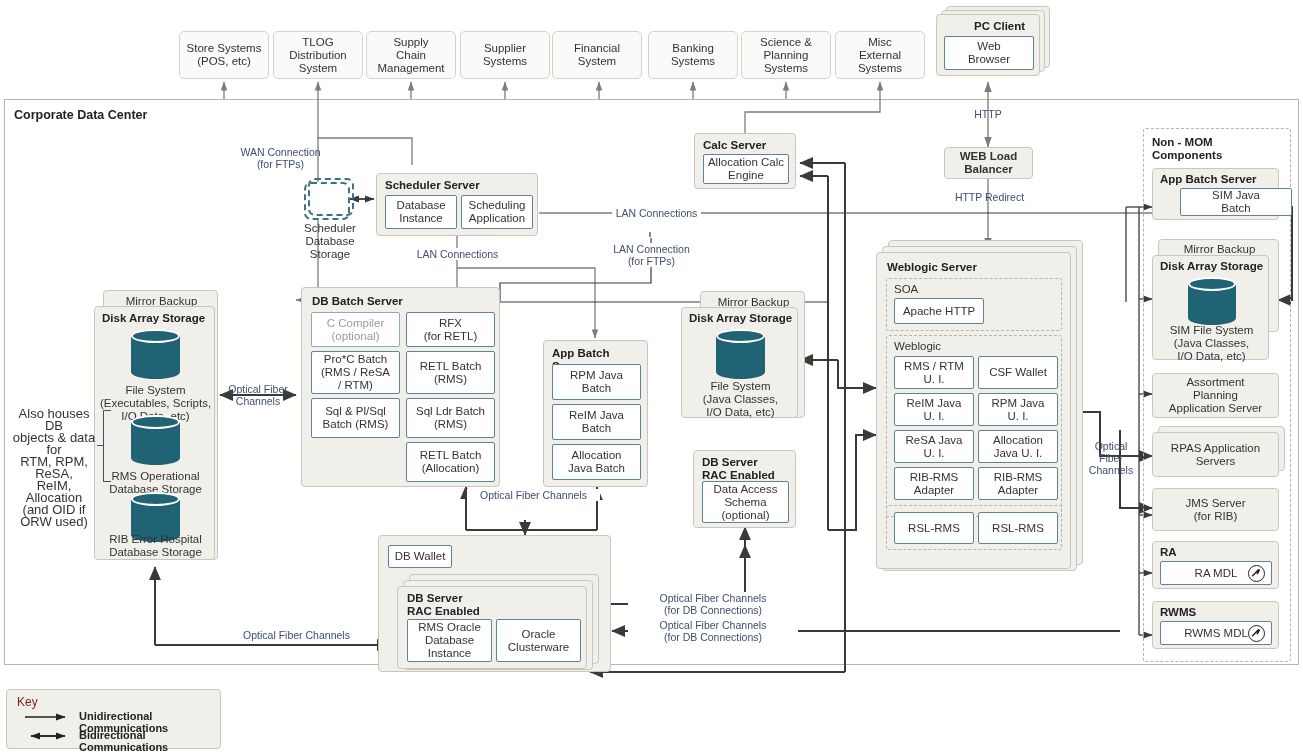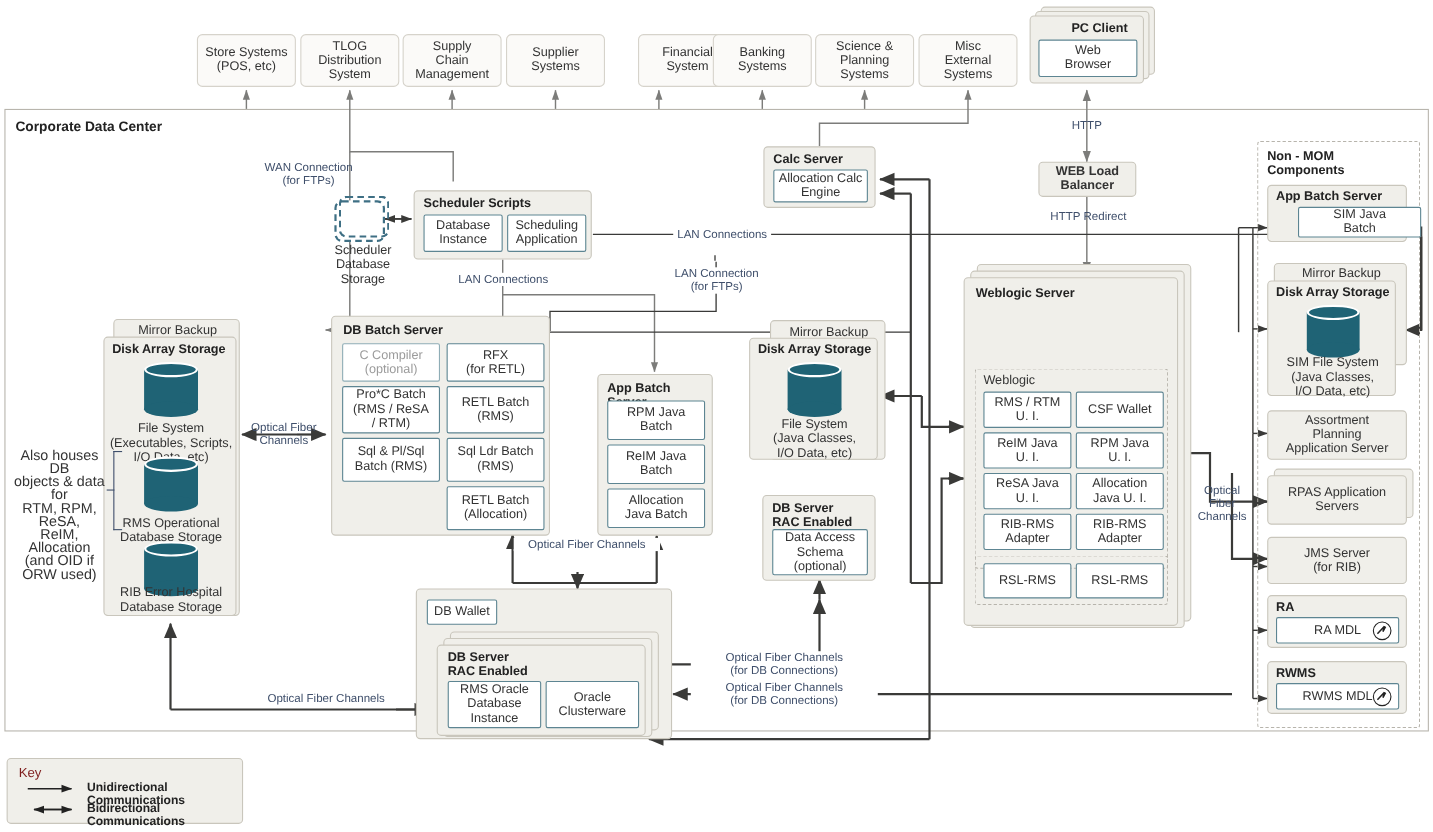--- a/index.html
+++ b/index.html
@@ -263,21 +263,21 @@
 </div>
 <div class="node ext" style="left:366px;top:31px;width:90px;height:48px;">
   <span style="white-space:pre-line;">Supply
 Chain
 Management</span>
 </div>
 <div class="node ext" style="left:460px;top:31px;width:90px;height:48px;">
   <span style="white-space:pre-line;">Supplier
 Systems</span>
 </div>
-<div class="node ext" style="left:580px;top:31px;width:90px;height:48px;">
+<div class="node ext" style="left:552px;top:31px;width:90px;height:48px;">
   <span style="white-space:pre-line;">Financial
 System</span>
 </div>
 <div class="node ext" style="left:648px;top:31px;width:90px;height:48px;">
   <span style="white-space:pre-line;">Banking
 Systems</span>
 </div>
 <div class="node ext" style="left:741px;top:31px;width:90px;height:48px;">
   <span style="white-space:pre-line;">Science &amp;
 Planning
@@ -308,21 +308,21 @@
 <div class="lbl" style="left:604px;top:243px;width:95px;background:#fff;white-space:pre-line;">LAN Connection
 (for FTPs)</div>
 
 <div class="dashed-blue" style="left:304px;top:182px;width:46px;height:38px;"></div>
 <div class="dashed-blue" style="left:308px;top:178px;width:46px;height:38px;border-color:#3e6f84;background:transparent;"></div>
 <div class="plain-title" style="left:285px;top:222px;width:90px;white-space:pre-line;">Scheduler
 Database
 Storage</div>
 
 <div class="node" style="left:376px;top:173px;width:162px;height:63px;display:block;">
-  <div class="grp-title" style="left:8px;top:5px;">Scheduler Scripts</div>
+  <div class="grp-title" style="left:8px;top:5px;">Scheduler Server</div>
   <div class="inner" style="left:8px;top:21px;width:72px;height:34px;">
     <span style="white-space:pre-line;">Database
 Instance</span>
   </div>
   <div class="inner" style="left:84px;top:21px;width:72px;height:34px;">
     <span style="white-space:pre-line;">Scheduling
 Application</span>
   </div>
 </div>
 
@@ -454,20 +454,26 @@
 Schema
 (optional)</span>
   </div>
 </div>
 
 <div class="stack" style="left:888px;top:240px;width:195px;height:325px;"></div>
 <div class="stack" style="left:882px;top:246px;width:195px;height:325px;"></div>
 <div class="node" style="left:876px;top:252px;width:195px;height:317px;display:block;">
   <div class="grp-title" style="left:10px;top:8px;">Weblogic Server</div>
 
+  <div class="dashed" style="left:9px;top:25px;width:176px;height:53px;">
+    <div class="plain-title" style="left:7px;top:4px;width:40px;text-align:left;">SOA</div>
+    <div class="inner" style="left:7px;top:19px;width:90px;height:26px;">
+      <span>Apache HTTP</span>
+    </div>
+  </div>
 
   <div class="dashed" style="left:9px;top:82px;width:176px;height:182px;">
     <div class="plain-title" style="left:7px;top:4px;width:60px;text-align:left;">Weblogic</div>
     <div class="inner" style="left:7px;top:20px;width:80px;height:33px;">
       <span style="white-space:pre-line;">RMS / RTM
 U. I.</span>
     </div>
     <div class="inner" style="left:91px;top:20px;width:80px;height:33px;">
       <span style="white-space:pre-line;">CSF Wallet</span>
     </div>

